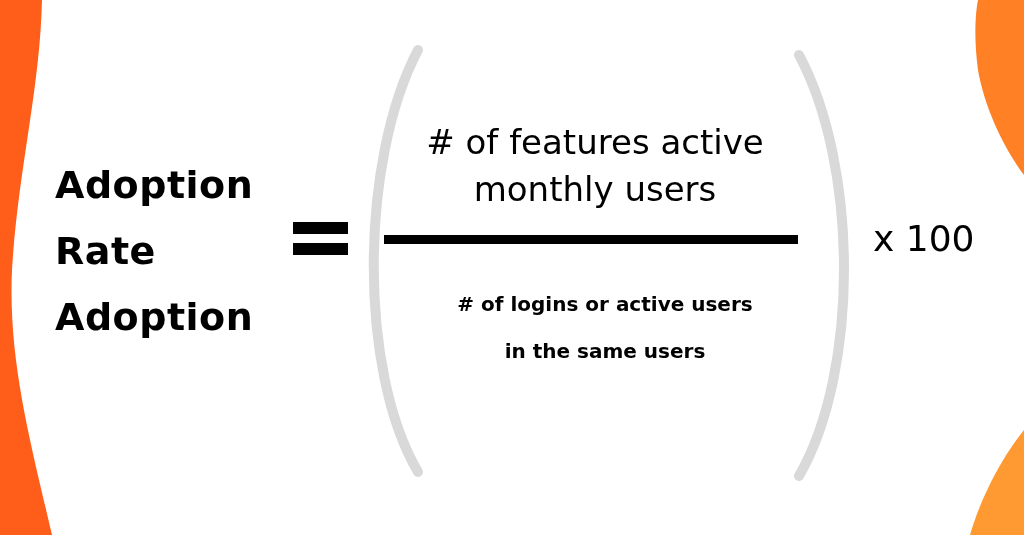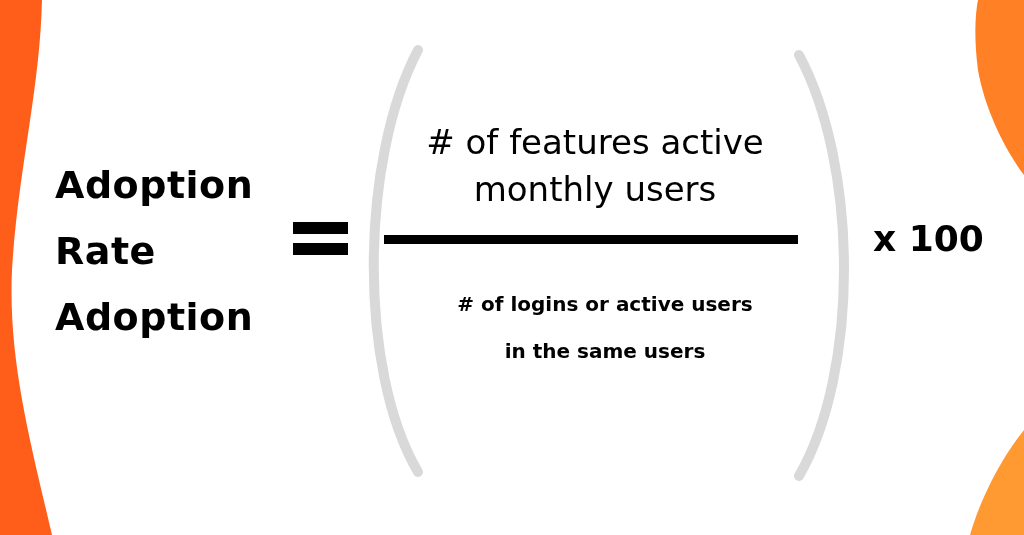--- a/index.html
+++ b/index.html
@@ -28,21 +28,21 @@
     }
     .divider {
       position: absolute; left: 384px; top: 235px; width: 414px; height: 9px; background: #000;
     }
     .denominator {
       position: absolute; left: 375px; width: 460px; top: 281px;
       text-align: center; font-weight: bold; font-size: 20px; line-height: 47px;
     }
     .multiplier {
       position: absolute; left: 873px; top: 215px;
-      font-weight: bold; font-size: 36px; line-height: 48px; white-space: nowrap;
+      font-weight: normal; font-size: 36px; line-height: 48px; white-space: nowrap;
     }
   </style>
 </head>
 <body>
 
 <svg class="bg-svg" width="1024" height="535" viewBox="0 0 1024 535">
 
   <path d="M0,0 L42,0 C40,90 18,170 12,270 C8,360 30,440 52,535 L0,535 Z" fill="#FF5E1A"></path>
 
   <path d="M978,0 L1024,0 L1024,175 C1005,150 985,110 978,70 C974,40 975,15 978,0 Z" fill="#FF8025"></path>

